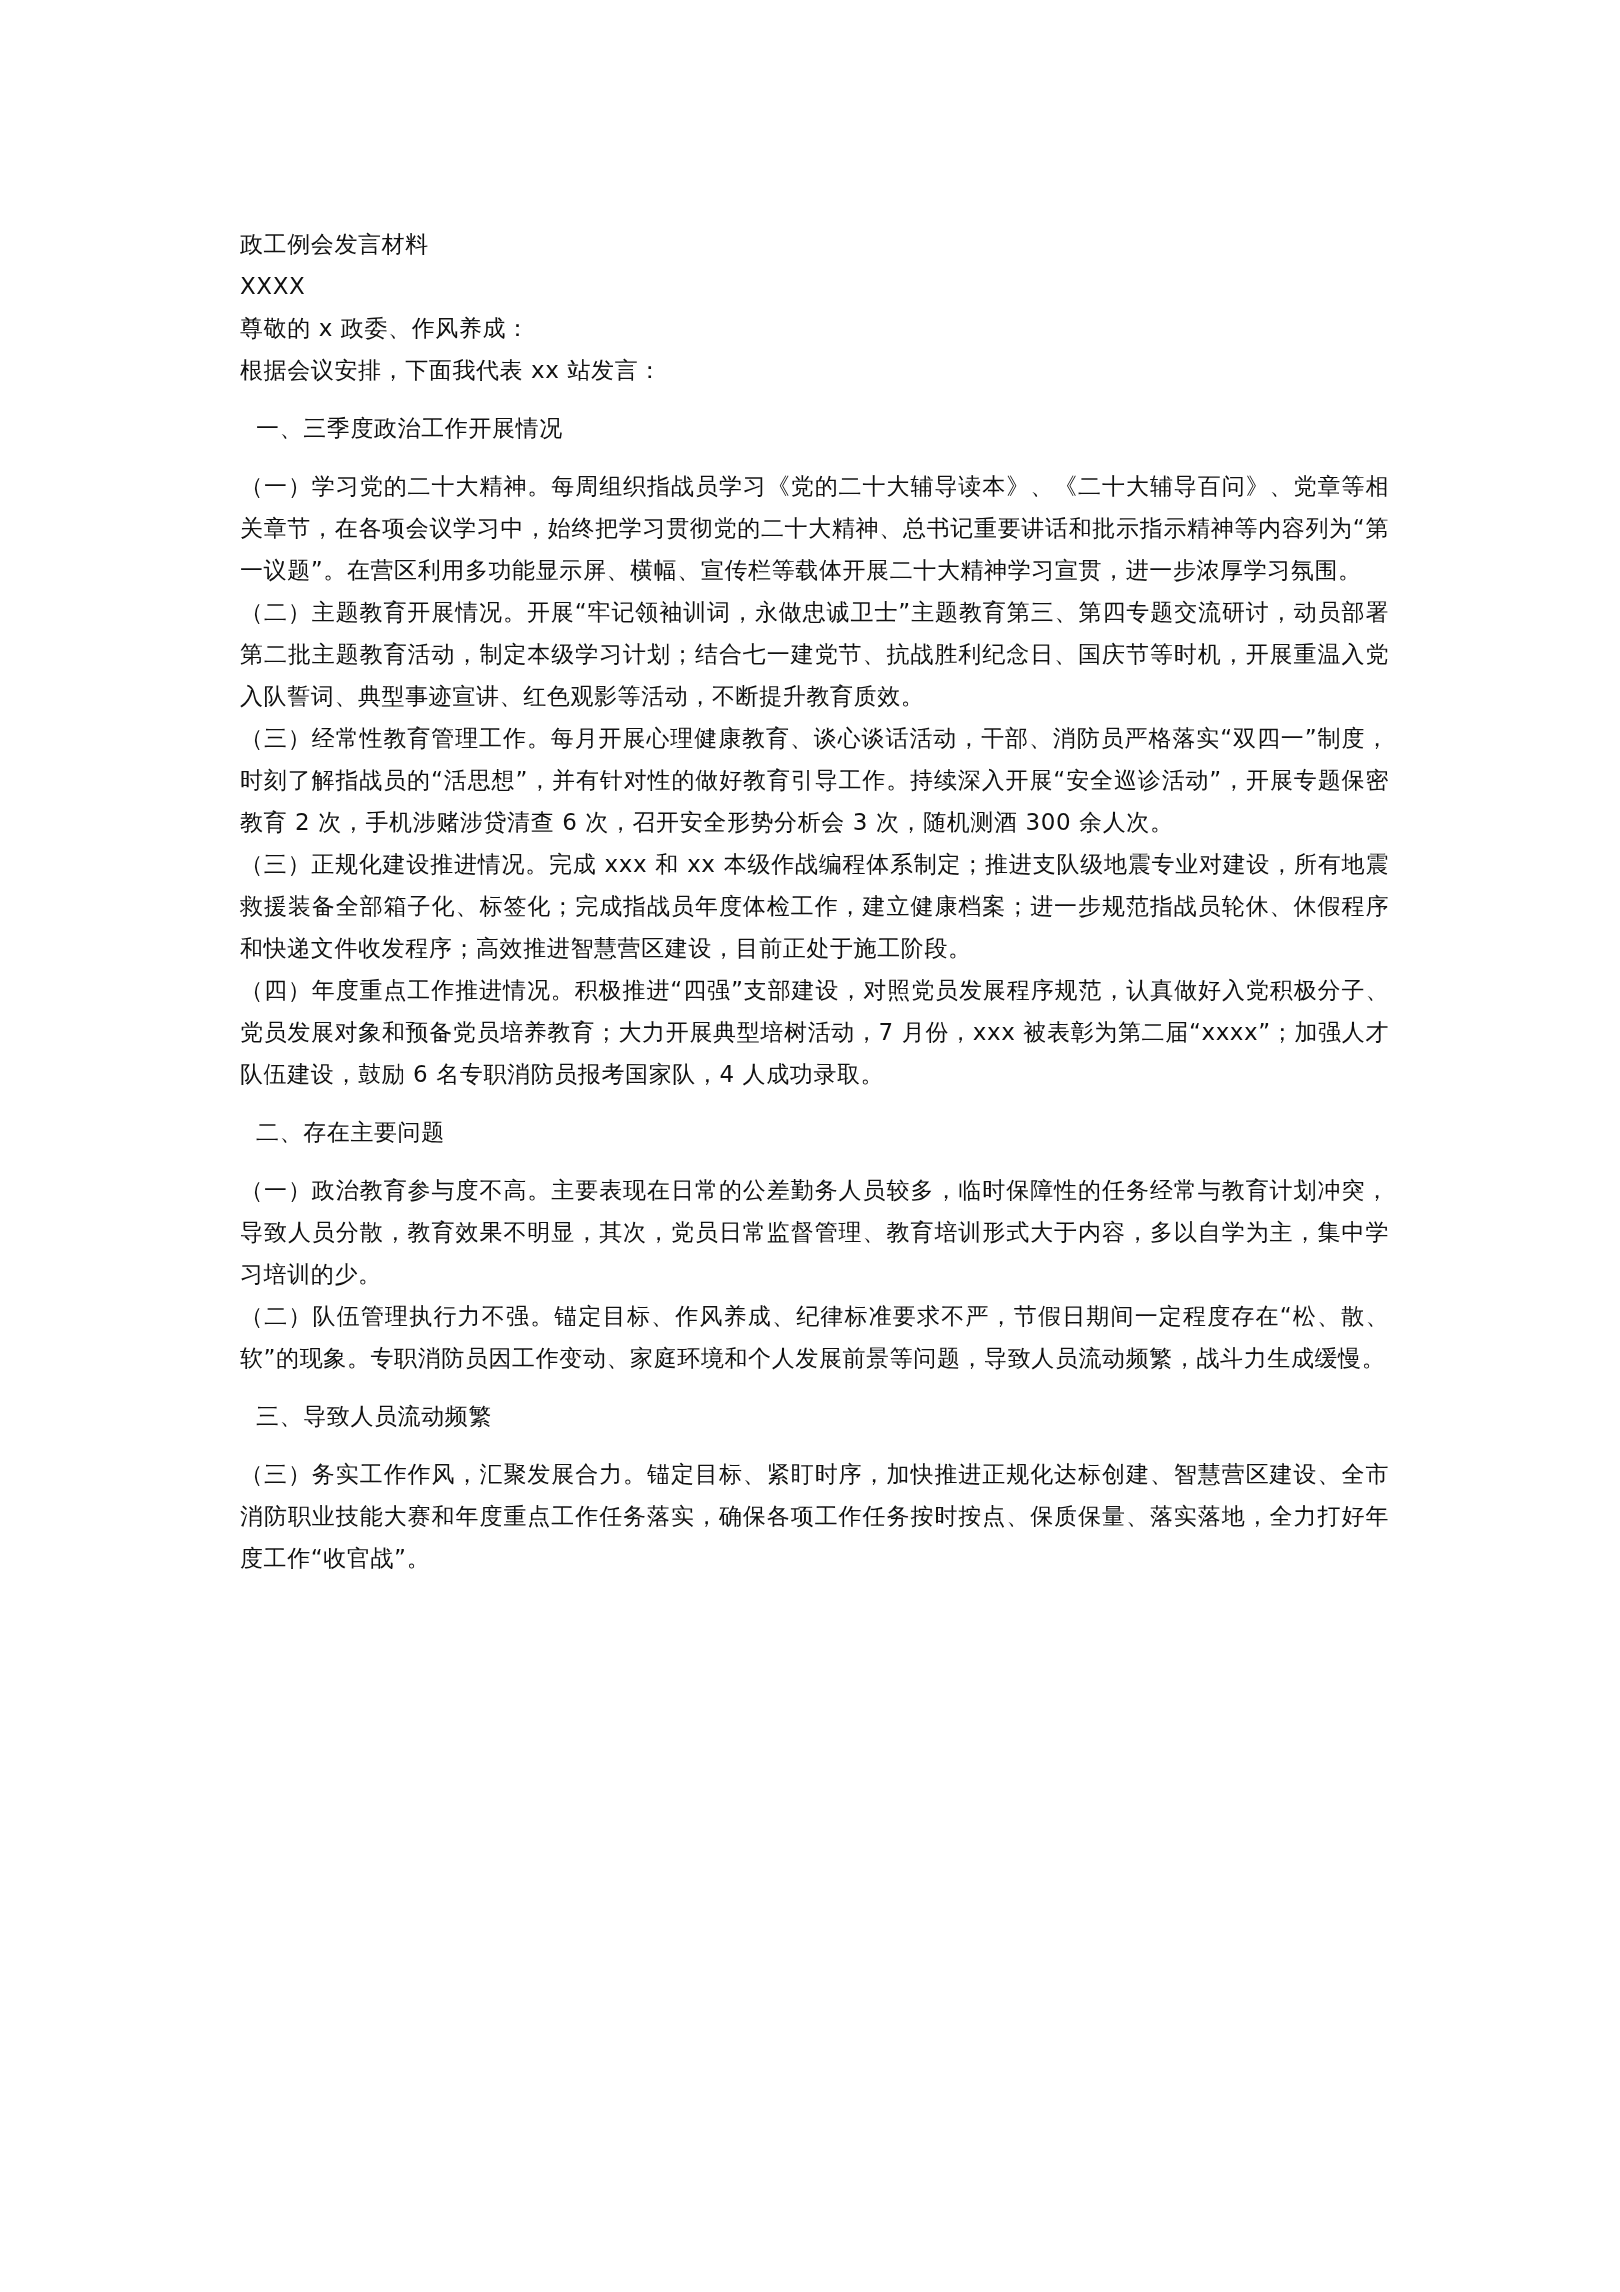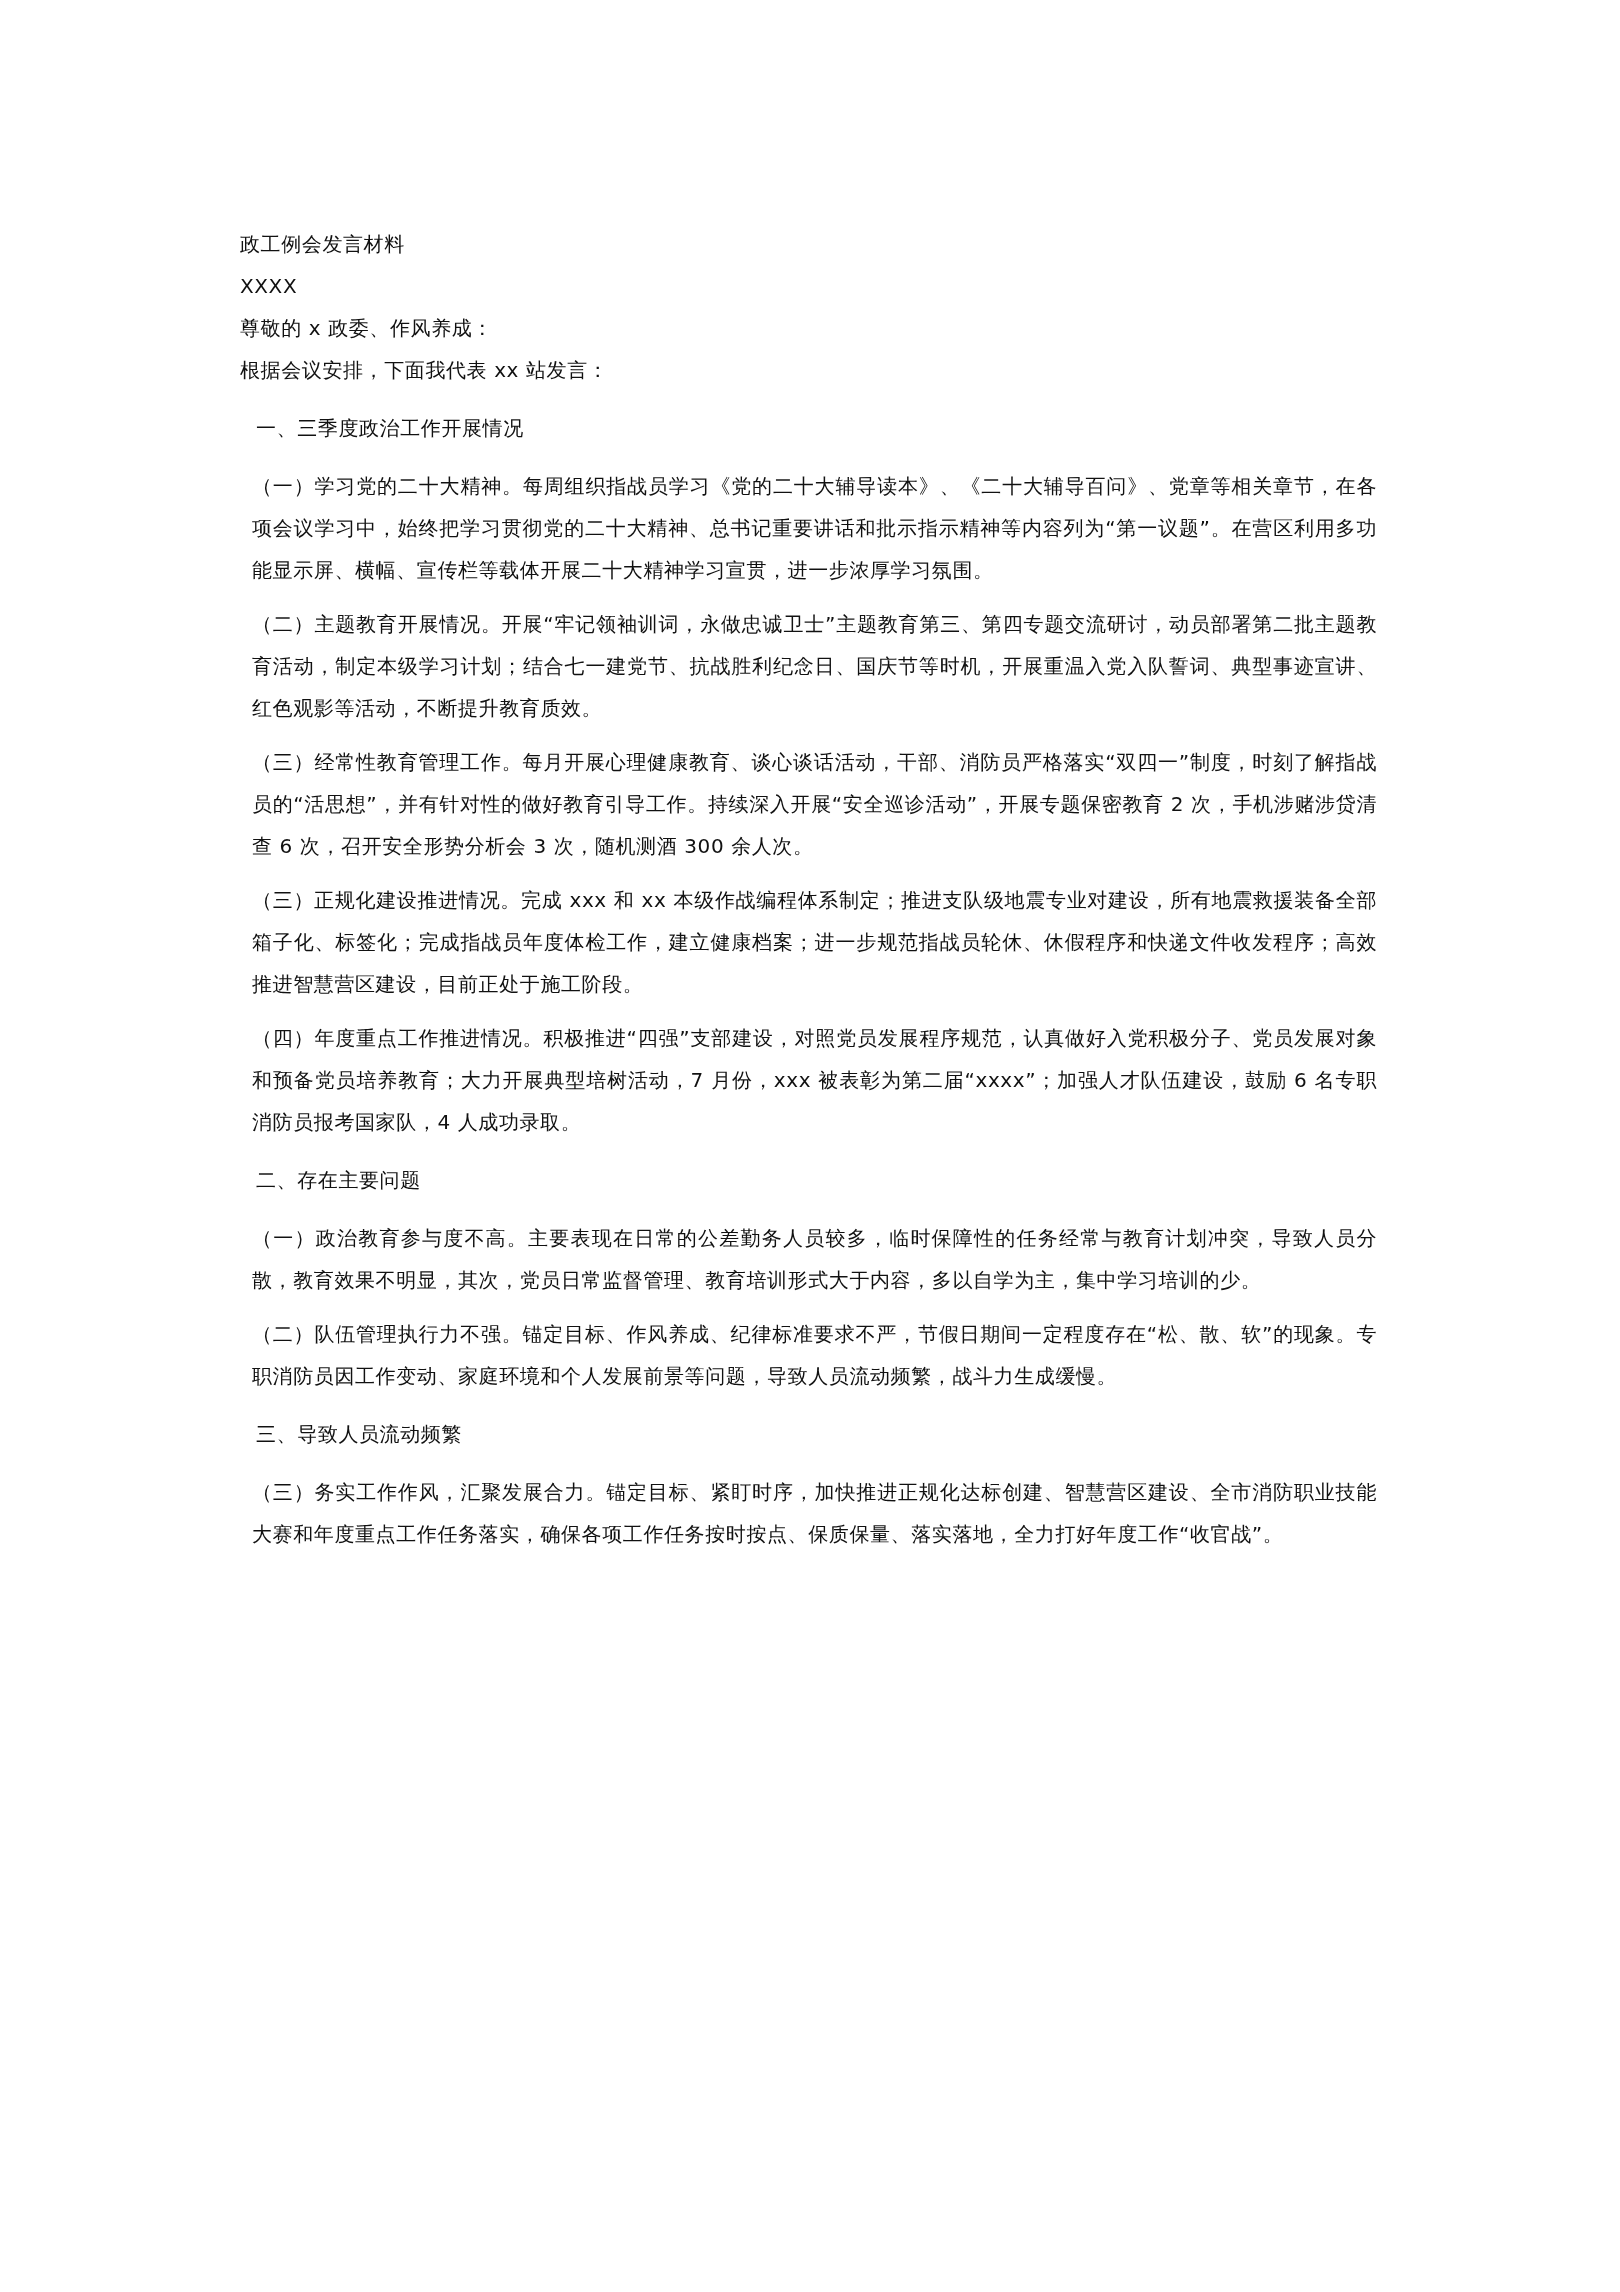--- a/index.html
+++ b/index.html
@@ -13,31 +13,31 @@
     position: relative;
     overflow: hidden;
   }
   .page {
     position: absolute;
     left: 240px;
     top: 223px;
     width: 1149px;
     color: #111111;
     font-family: "DejaVu Sans", "Liberation Sans", sans-serif;
-    font-size: 20px;
+    font-size: 23px;
     line-height: 42px;
     letter-spacing: 0.6px;
   }
   .line {
     margin: 0;
     white-space: pre-wrap;
     word-break: break-all;
   }
   .para {
-    margin: 12px;
+    margin: 0;
     text-align: justify;
     text-align-last: left;
     word-break: break-all;
   }
   .heading {
     margin: 16px;
   }
 </style>
 </head>
 <body>

